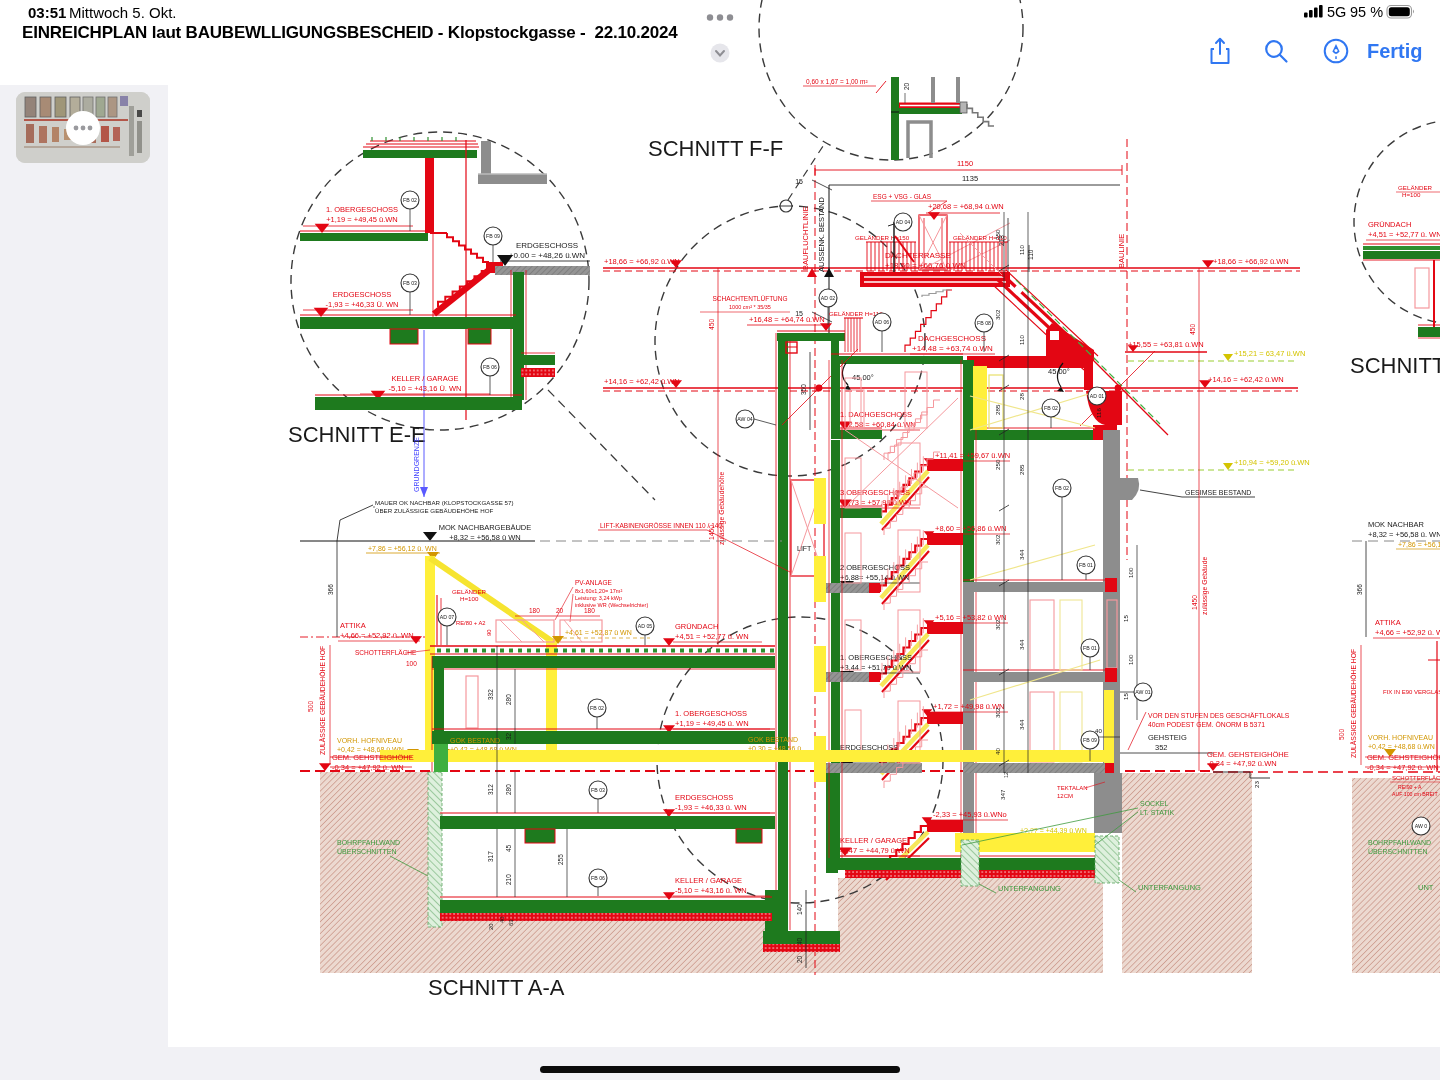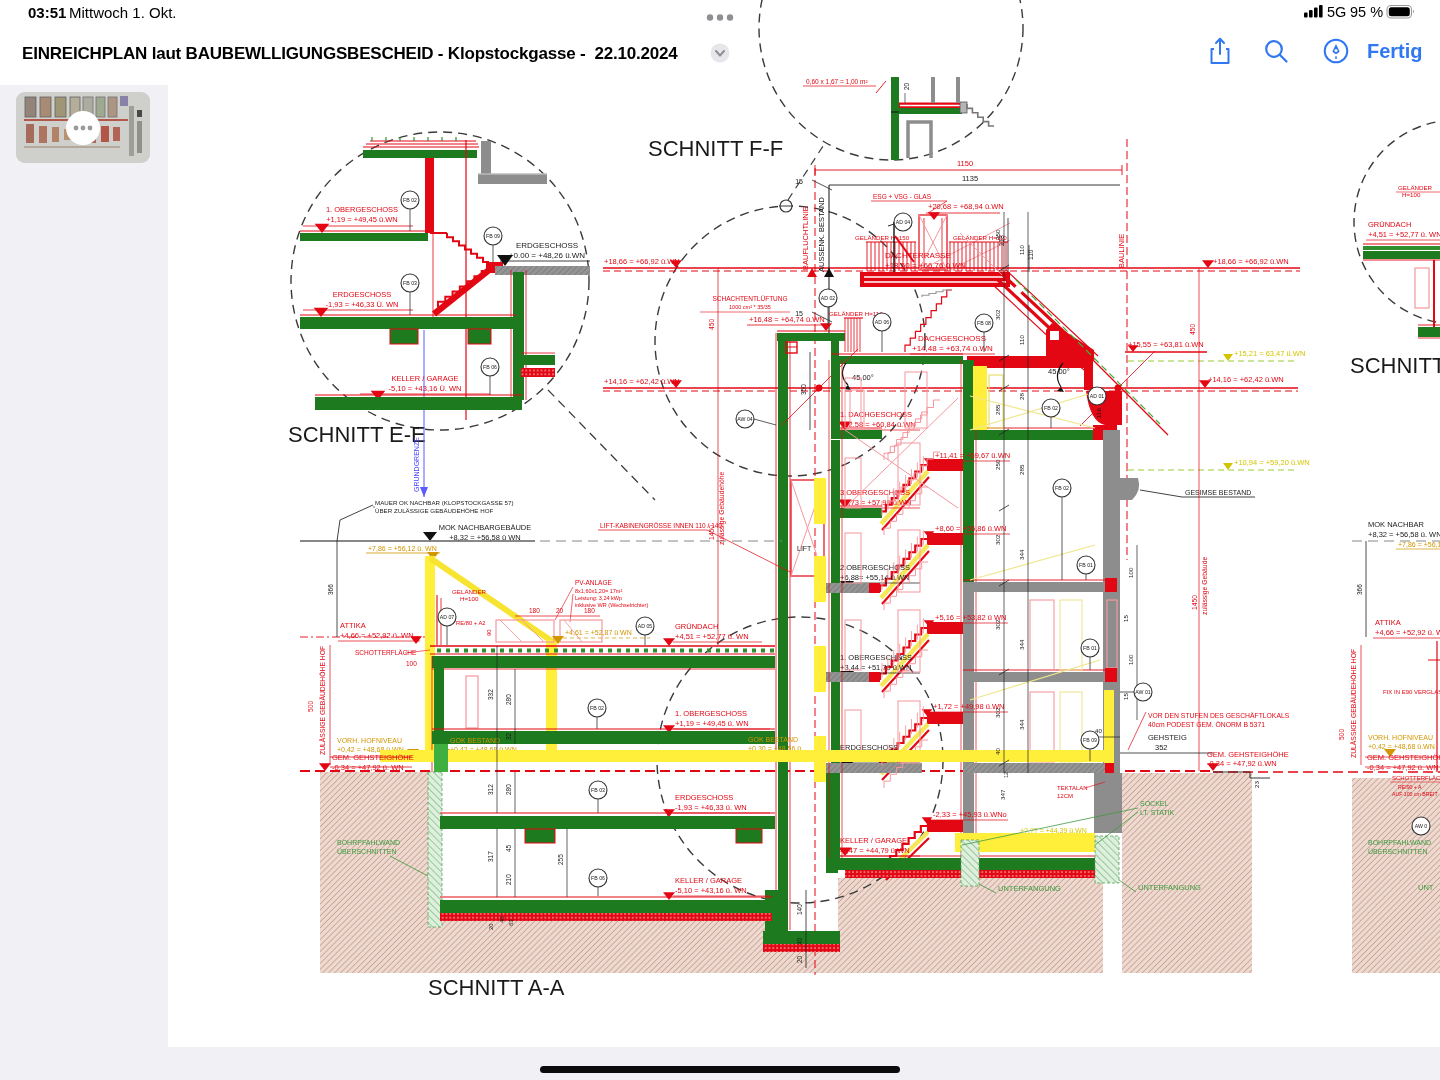--- a/index.html
+++ b/index.html
@@ -10,21 +10,21 @@
 <body>
 
 <div class="abs" style="left:168px;top:0;width:1272px;height:1047px;background:#ffffff;"></div>
 
 <div class="abs" style="left:0;top:85px;width:168px;height:995px;background:#f1f1f5;"></div>
 
 <div class="abs" style="left:0;top:1047px;width:1440px;height:33px;background:#f1f1f5;"></div>
 
 <div class="abs" style="left:28px;top:4px;font-size:15px;font-weight:700;color:#000;">03:51</div>
 
-<div class="abs" style="left:69px;top:4px;font-size:15px;font-weight:400;color:#000;">Mittwoch 1. Okt.</div>
+<div class="abs" style="left:69px;top:4px;font-size:15px;font-weight:400;color:#000;">Mittwoch 5. Okt.</div>
 
 <div class="abs" style="left:705px;top:9px;"><svg width="34" height="10">
       <circle cx="5" cy="4.5" r="3.2" fill="#8e8e93"></circle>
       <circle cx="15" cy="4.5" r="3.2" fill="#8e8e93"></circle>
       <circle cx="25" cy="4.5" r="3.2" fill="#8e8e93"></circle>
     </svg></div>
 
 <div class="abs" style="left:1300px;top:0px;text-align:right;"><svg width="140" height="26">
   <g fill="#000">
   <rect x="4" y="12.5" width="3.6" height="5" rx="1"></rect>
@@ -32,21 +32,21 @@
         <rect x="14" y="7.5" width="3.6" height="10" rx="1"></rect>
         <rect x="19" y="5" width="3.6" height="12.5" rx="1"></rect>
   </g>
   <text x="27" y="17" font-size="14.5" font-weight="500" fill="#000">5G</text>
   <text x="50" y="17" font-size="14.5" font-weight="500" fill="#000">95 %</text>
   <rect x="87" y="5.5" width="24.5" height="12.5" rx="4" fill="none" stroke="#9a9a9a" stroke-width="1.1"></rect>
   <rect x="88.8" y="7.3" width="21" height="9" rx="2.5" fill="#000"></rect>
   <path d="M113 9.5 q2 2 0 4z" fill="#9a9a9a"></path>
 </svg></div>
 
-<div class="abs" style="left:22px;top:44px;font-size:17px;font-weight:700;color:#000;letter-spacing:-0.2px;">EINREICHPLAN laut BAUBEWLLIGUNGSBESCHEID - Klopstockgasse -&nbsp; 22.10.2024</div>
+<div class="abs" style="left:22px;top:23px;font-size:17px;font-weight:700;color:#000;letter-spacing:-0.2px;">EINREICHPLAN laut BAUBEWLLIGUNGSBESCHEID - Klopstockgasse -&nbsp; 22.10.2024</div>
 
 <div class="abs" style="left:709px;top:42px;"><svg width="22" height="22">
       <circle cx="11" cy="11" r="9.5" fill="#e6e6eb"></circle>
       <path d="M7 9 L11 13.5 L15 9" stroke="#8e8e93" stroke-width="2" fill="none" stroke-linecap="round"></path>
     </svg></div>
 
 <div class="abs" style="left:1206px;top:36px;"><svg width="30" height="30" fill="none" stroke="#3077f2" stroke-width="2">
   <path d="M8 13 h-2.5 v14 h17 v-14 h-2.5" stroke-linejoin="round"></path>
   <path d="M14 18 v-14.5 M10 7 l4-4.2 4 4.2" stroke-linecap="round" stroke-linejoin="round"></path>
 </svg></div>

